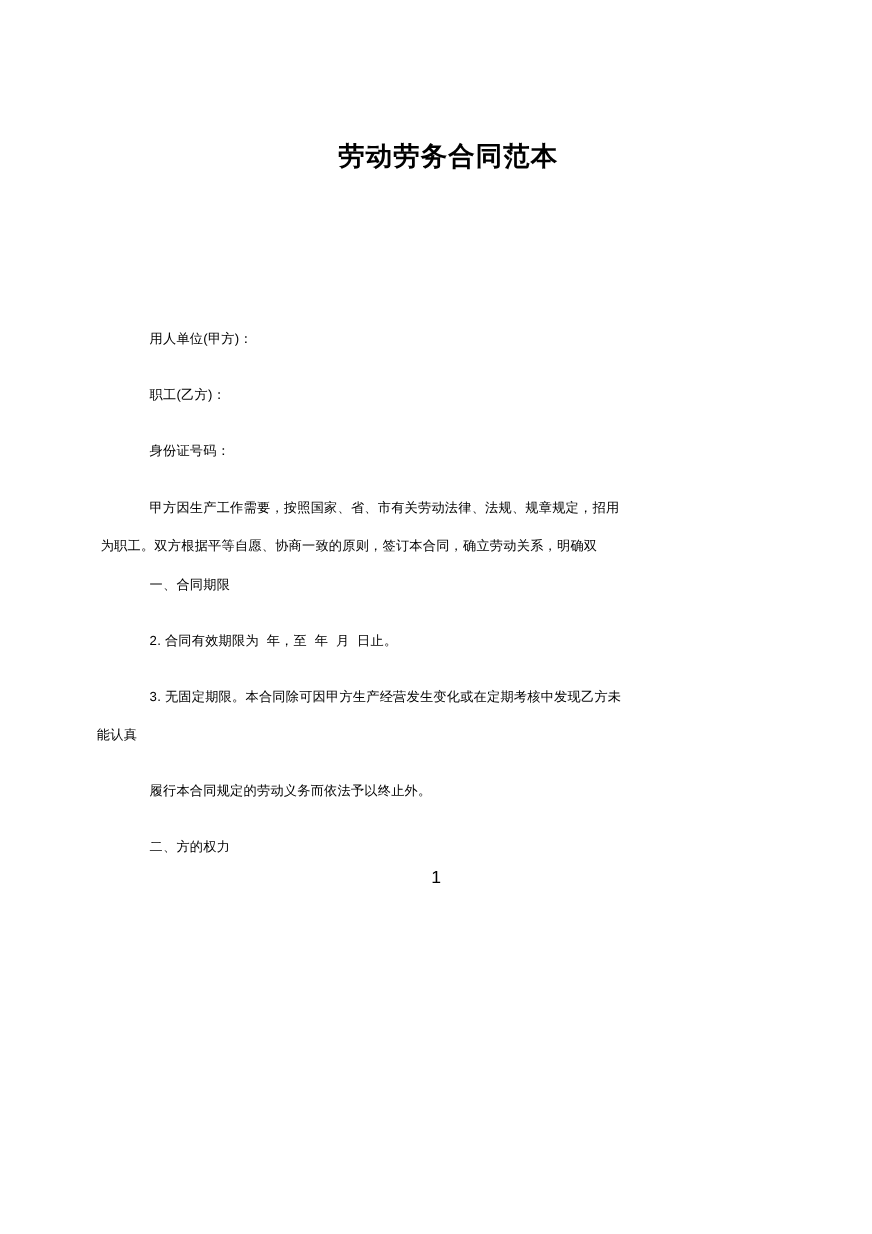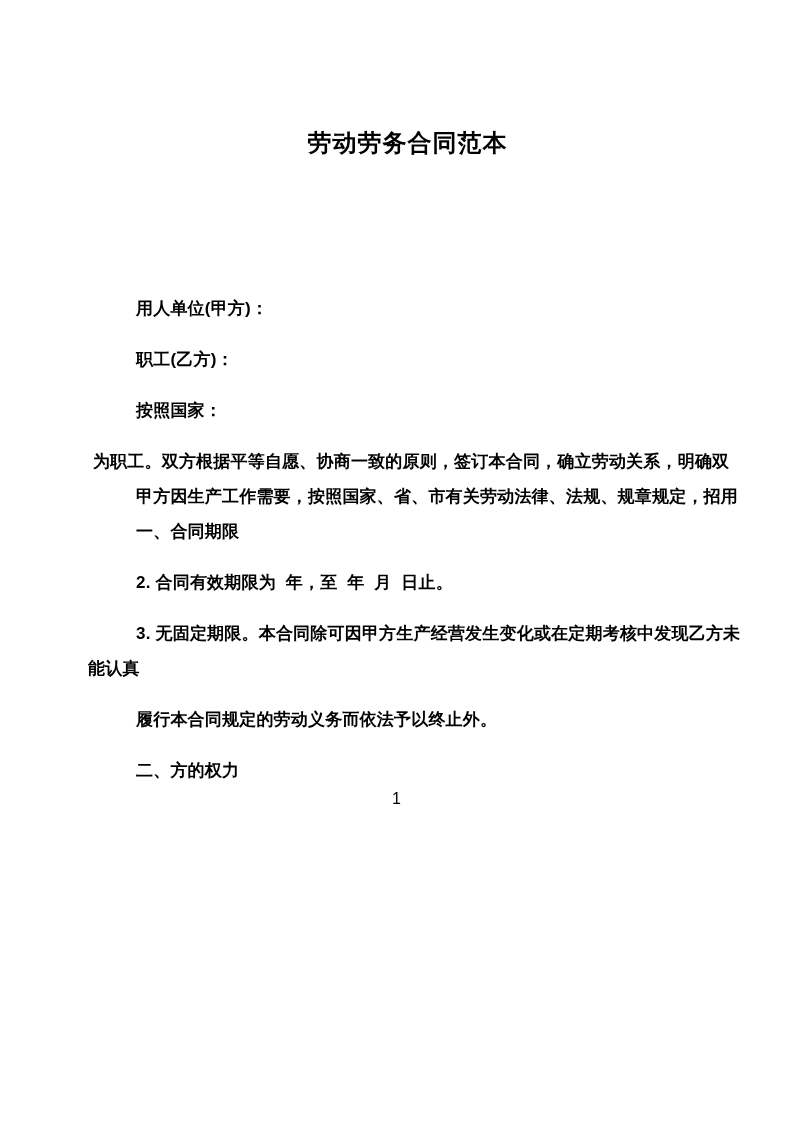--- a/index.html
+++ b/index.html
@@ -25,22 +25,22 @@
   .doc-title {
     font-size: 24px;
     line-height: 36px;
     font-weight: 700;
     text-align: center;
     letter-spacing: 1px;
     margin: 0 0 130px 0;
   }
   .ln {
     margin: 0;
-    font-size: 17px;
-    font-weight: 700;
+    font-size: 12px;
+    font-weight: 400;
     line-height: 35px;
     white-space: pre;
     letter-spacing: 0.2px;
   }
   .indent { padding-left: 48px; }
   .gap { margin-bottom: 16px; }
   .page-number {
     position: absolute;
     bottom: 46px;
     left: 0;
@@ -54,24 +54,24 @@
 <body>
 
 <div class="page">
 
   <h1 class="doc-title">劳动劳务合同范本</h1>
 
   <p class="ln indent gap">用人单位(甲方)：</p>
 
   <p class="ln indent gap">职工(乙方)：</p>
 
-  <p class="ln indent gap">按照国家：</p>
+  <p class="ln indent gap">身份证号码：</p>
 
+  <p class="ln indent">甲方因生产工作需要，按照国家、省、市有关劳动法律、法规、规章规定，招用</p>
   <p class="ln"> 为职工。双方根据平等自愿、协商一致的原则，签订本合同，确立劳动关系，明确双</p>
-  <p class="ln indent">甲方因生产工作需要，按照国家、省、市有关劳动法律、法规、规章规定，招用</p>
 
   <p class="ln indent gap">一、合同期限</p>
 
 
   <p class="ln indent gap">2. 合同有效期限为  年，至  年  月  日止。</p>
 
   <p class="ln indent">3. 无固定期限。本合同除可因甲方生产经营发生变化或在定期考核中发现乙方未</p>
   <p class="ln gap">能认真</p>
 
   <p class="ln indent gap">履行本合同规定的劳动义务而依法予以终止外。</p>

